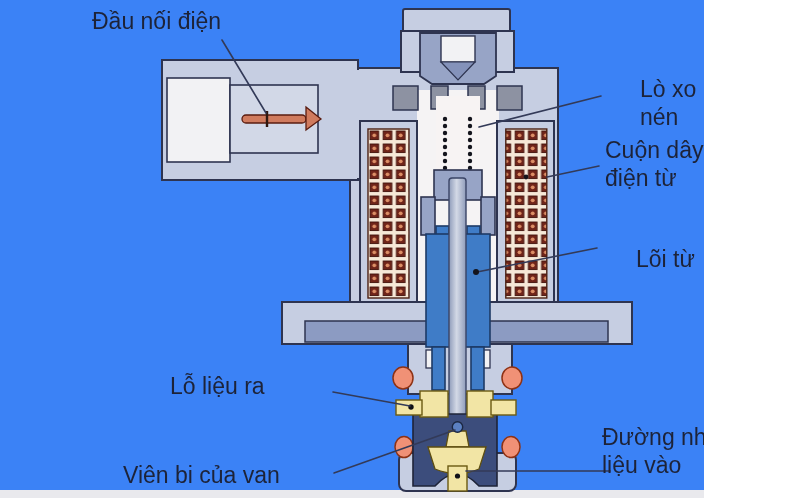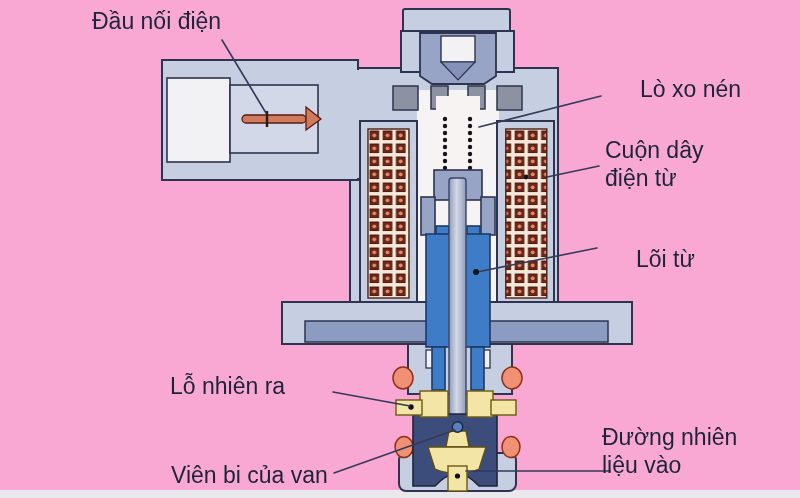--- a/index.html
+++ b/index.html
@@ -1,18 +1,18 @@
 <!DOCTYPE html>
 <html><head>
 <meta charset="utf-8">
 <style>
   html,body{margin:0;padding:0;}
   #stage{
-    position:relative;width:800px;height:498px;overflow:hidden;
-    background:#f9a8d4;
+    position:relative;width:704px;height:498px;overflow:hidden;
+    background:#3b82f6;
     font-family:"Liberation Sans","DejaVu Sans",sans-serif;
     text-decoration:underline;
   }
   #diagram-svg{position:absolute;left:0;top:0;}
   .lbl{
     position:absolute;
     color:#1d2338;
     font-size:23px;
     line-height:1.22;
     white-space:pre-line;
@@ -190,20 +190,20 @@
 
   <div class="lbl" style="left:92px;top:7px;">Đầu nối điện</div>
 
   <div class="lbl" style="left:640px;top:75px;">Lò xo nén</div>
 
   <div class="lbl center" style="left:605px;top:136px;width:128px;">Cuộn dây
 điện từ</div>
 
   <div class="lbl" style="left:636px;top:233px;margin-top:12px;">Lõi từ</div>
 
-  <div class="lbl" style="left:170px;top:372px;">Lỗ nhiên ra</div>
-
-  <div class="lbl" style="left:123px;top:461px;margin-left:48px;">Viên bi của van</div>
+  <div class="lbl" style="left:170px;top:372px;">Lỗ liệu ra</div>
+
+  <div class="lbl" style="left:123px;top:461px;">Viên bi của van</div>
 
   <div class="lbl center" style="left:602px;top:423px;width:172px;">Đường nhiên
 liệu vào</div>
 
 </div>
 
 </body></html>

